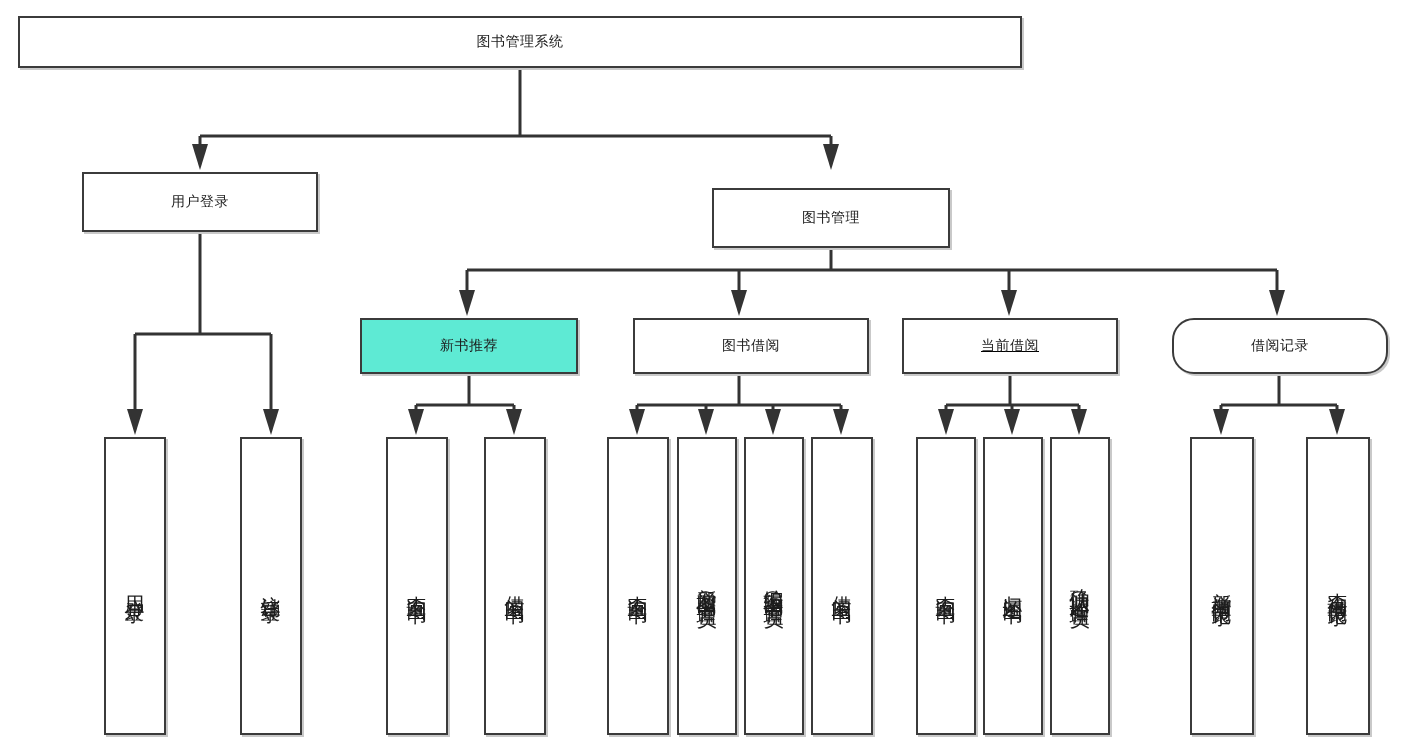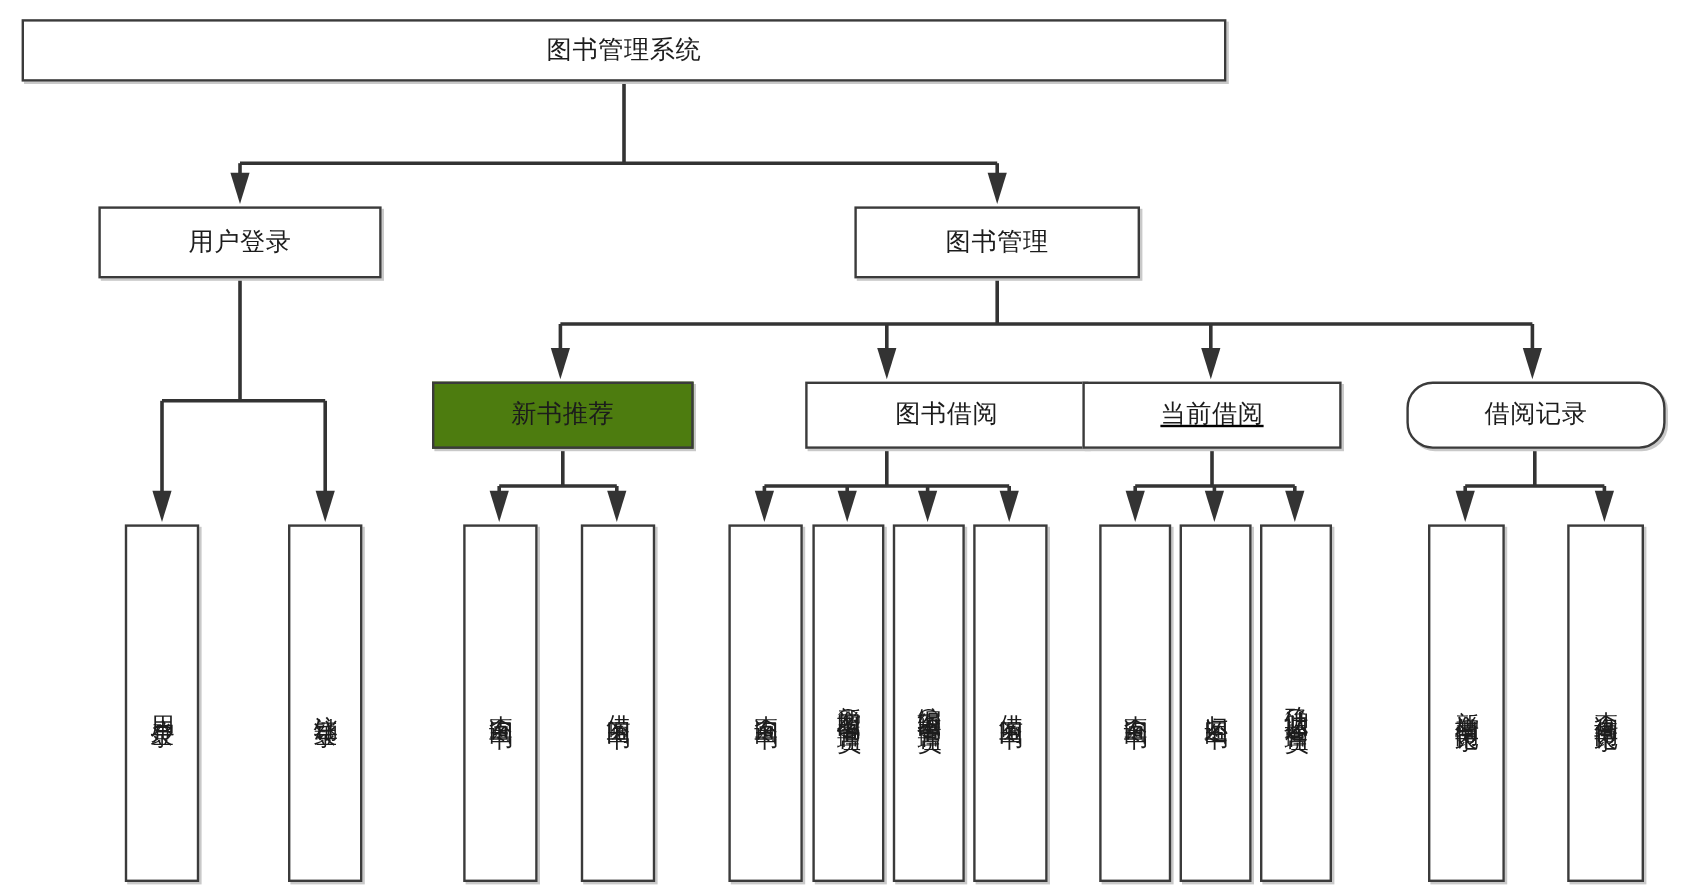--- a/index.html
+++ b/index.html
@@ -36,21 +36,21 @@
     justify-content: center;
     overflow: hidden;
   }
   .node-label {
     color: #1c1c1c;
     line-height: 1.08;
     text-align: center;
     white-space: nowrap;
   }
   .node.horiz .node-label {
-    font-size: 21px;
+    font-size: 14px;
     letter-spacing: 0.5px;
   }
   .node.vert {
     align-items: center;
     justify-content: center;
   }
   .node.vert .node-label {
     writing-mode: vertical-rl;
     text-orientation: upright;
     font-size: 20px;
@@ -124,27 +124,27 @@
       <line x1="1337" y1="405" x2="1337" y2="413" stroke="#333333" stroke-width="3"></line>
       <path d="M 1329 409 L 1345 409 L 1337 435 Z" fill="#333333"></path>
     </svg>
   <div id="nodes-layer">
       <div class="node horiz" style="left: 18px; top: 16px; width: 1004px; height: 52px; border-color: rgb(59, 59, 59); background: rgb(255, 255, 255); box-shadow: rgb(201, 201, 201) 2px 2px 0px 0px;">
         <div class="node-label" style="color: rgb(28, 28, 28);">图书管理系统</div>
       </div>
       <div class="node horiz" style="left: 82px; top: 172px; width: 236px; height: 60px; border-color: rgb(59, 59, 59); background: rgb(255, 255, 255); box-shadow: rgb(201, 201, 201) 2px 2px 0px 0px;">
         <div class="node-label" style="color: rgb(28, 28, 28);">用户登录</div>
       </div>
-      <div class="node horiz" style="left: 712px; top: 172px; width: 238px; height: 60px; border-color: rgb(59, 59, 59); background: rgb(255, 255, 255); box-shadow: rgb(201, 201, 201) 2px 2px 0px 0px;">
+      <div class="node horiz" style="left: 712px; top: 188px; width: 238px; height: 60px; border-color: rgb(59, 59, 59); background: rgb(255, 255, 255); box-shadow: rgb(201, 201, 201) 2px 2px 0px 0px;">
         <div class="node-label" style="color: rgb(28, 28, 28);">图书管理</div>
       </div>
-      <div class="node horiz" style="left: 360px; top: 318px; width: 218px; height: 56px; border-color: rgb(59, 59, 59); background: #4d7c0f; box-shadow: rgb(201, 201, 201) 2px 2px 0px 0px;">
+      <div class="node horiz" style="left: 360px; top: 318px; width: 218px; height: 56px; border-color: rgb(59, 59, 59); background: #5eead4; box-shadow: rgb(201, 201, 201) 2px 2px 0px 0px;">
         <div class="node-label" style="color: rgb(28, 28, 28);">新书推荐</div>
       </div>
-      <div class="node horiz" style="left: 633px; top: 318px; width: 236px; height: 56px; border-color: rgb(59, 59, 59); background: rgb(255, 255, 255); box-shadow: rgb(201, 201, 201) 2px 2px 0px 0px; margin-left: 38px;">
+      <div class="node horiz" style="left: 633px; top: 318px; width: 236px; height: 56px; border-color: rgb(59, 59, 59); background: rgb(255, 255, 255); box-shadow: rgb(201, 201, 201) 2px 2px 0px 0px;">
         <div class="node-label" style="color: rgb(28, 28, 28);">图书借阅</div>
       </div>
       <div class="node horiz" style="left: 902px; top: 318px; width: 216px; height: 56px; border-color: rgb(59, 59, 59); background: rgb(255, 255, 255); box-shadow: rgb(201, 201, 201) 2px 2px 0px 0px; text-decoration: underline;">
         <div class="node-label" style="color: rgb(28, 28, 28);">当前借阅</div>
       </div>
       <div class="node horiz" style="left: 1172px; top: 318px; width: 216px; height: 56px; border-color: rgb(59, 59, 59); background: rgb(255, 255, 255); box-shadow: rgb(201, 201, 201) 2px 2px 0px 0px; border-radius: 22px;">
         <div class="node-label" style="color: rgb(28, 28, 28);">借阅记录</div>
       </div>
       <div class="node vert" style="left: 104px; top: 437px; width: 62px; height: 298px; border-color: rgb(59, 59, 59); background: rgb(255, 255, 255); box-shadow: rgb(201, 201, 201) 2px 2px 0px 0px;">
         <div class="node-label" style="color: rgb(28, 28, 28);">用户登录</div>

